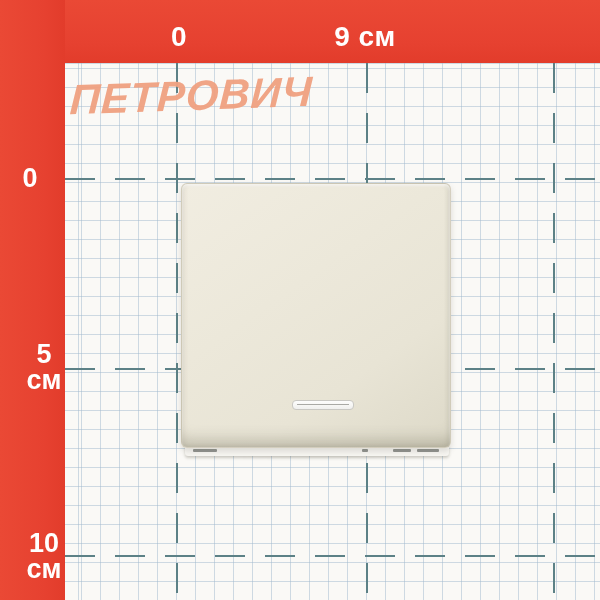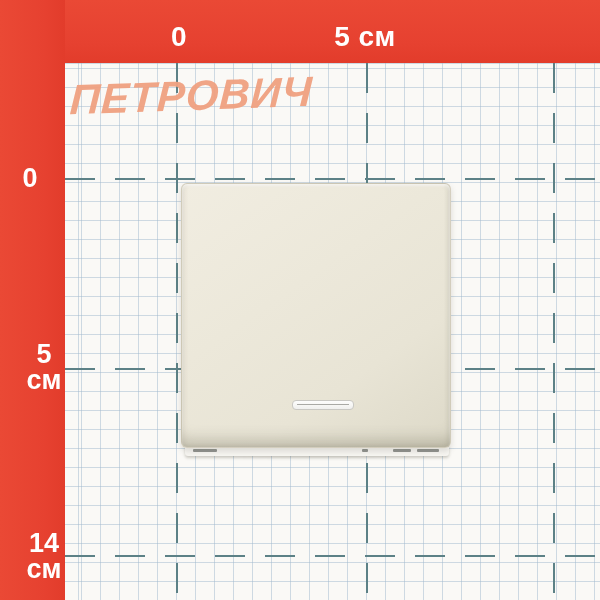--- a/index.html
+++ b/index.html
@@ -96,30 +96,30 @@
     </div>
     <div class="rocker">
       <div class="indicator">
         <div class="indicator-line"></div>
       </div>
     </div>
   </div>
 
   <div class="band band-top">
     <span class="top-label tl-0">0</span>
-    <span class="top-label tl-1">5 см</span>
+    <span class="top-label tl-1">9 см</span>
   </div>
 
   <div class="band band-left">
     <div class="left-label ll-0">
       <span>0</span>
     </div>
     <div class="left-label ll-1">
       <span>5</span>
       <span>см</span>
     </div>
     <div class="left-label ll-2">
-      <span>14</span>
+      <span>10</span>
       <span>см</span>
     </div>
   </div>
 
 </div>
 
 </body></html>

